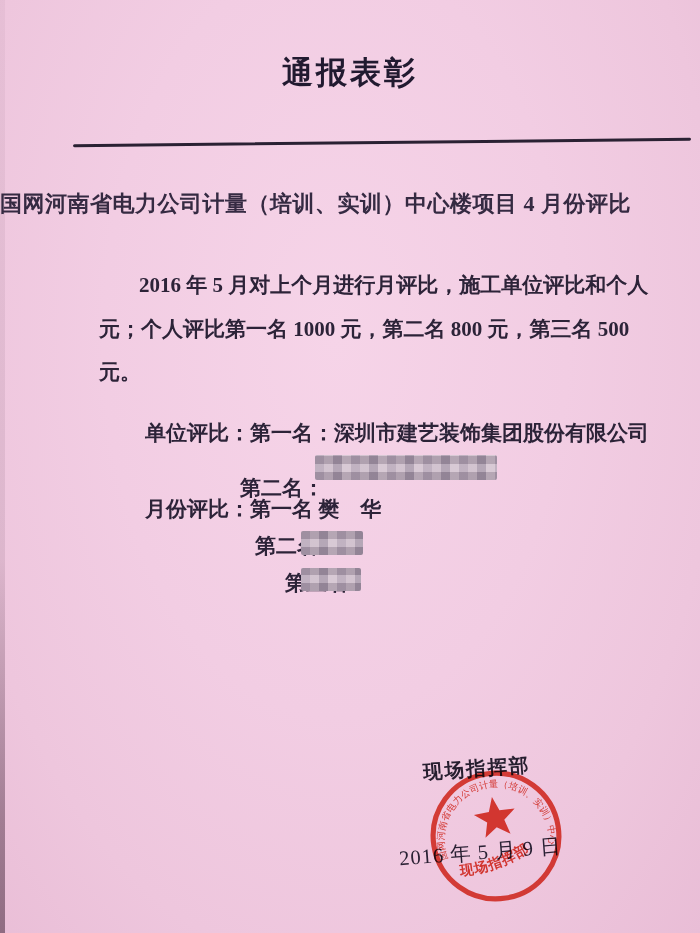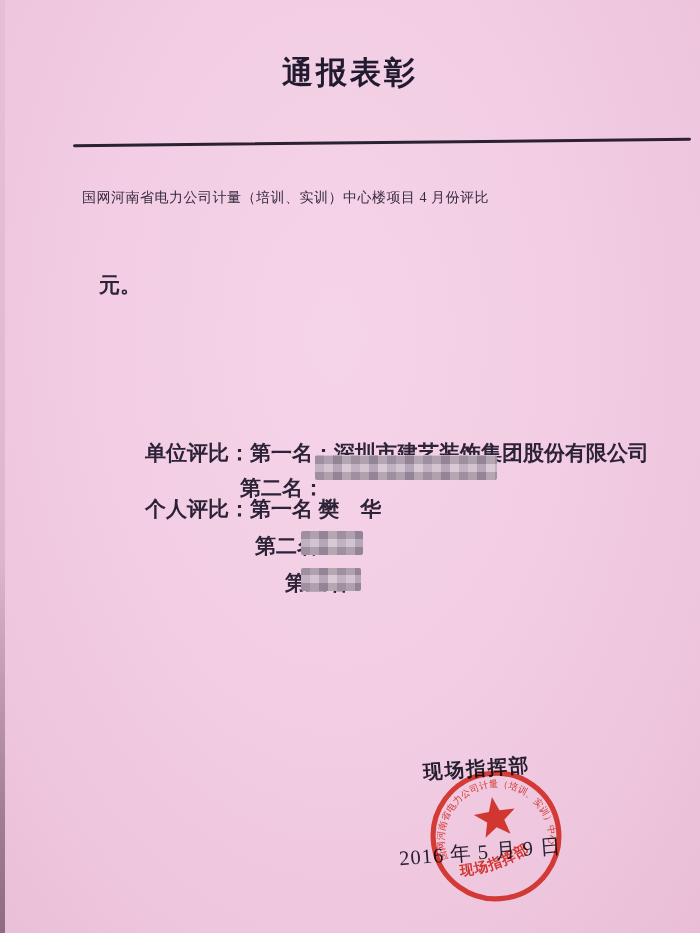--- a/index.html
+++ b/index.html
@@ -20,21 +20,21 @@
   .doc-title{
     position:absolute;left:0;top:52px;width:700px;text-align:center;
     font-size:31px;font-weight:bold;letter-spacing:3px;color:#211a30;
   }
   .title-rule{
     position:absolute;left:73px;top:141px;width:618px;height:3px;
     background:#2a2133;border-radius:2px;transform:rotate(-0.6deg);
   }
   .doc-subtitle{
     position:absolute;left:0;top:189px;width:571px;text-align:center;
-    font-size:14px;color:#352a42;letter-spacing:0.5px;white-space:nowrap;
+    font-size:22px;color:#352a42;letter-spacing:0.5px;white-space:nowrap;font-weight:bold;
   }
   .para{
     position:absolute;left:99px;top:264px;width:540px;
     font-size:21px;font-weight:bold;color:#2c2338;
   }
   .para .pline{white-space:nowrap;line-height:43.5px;}
   .para .pline.indent{padding-left:40px;}
   .rank-row{
     position:absolute;font-size:21px;font-weight:bold;color:#2c2338;white-space:nowrap;
   }
@@ -63,34 +63,36 @@
 <body>
 
 <div class="paper"></div>
 <div class="edge-left"></div>
 
 <div class="doc-title">通报表彰</div>
 <div class="title-rule"></div>
 <div class="doc-subtitle">国网河南省电力公司计量（培训、实训）中心楼项目 4 月份评比</div>
 
 <div class="para">
+  <div class="pline indent">2016 年 5 月对上个月进行月评比，施工单位评比和个人</div>
+  <div class="pline">元；个人评比第一名 1000 元，第二名 800 元，第三名 500</div>
   <div class="pline">元。</div>
 </div>
 
-<div class="rank-row" style="left:145px;top:419px;margin-top:20px;">
+<div class="rank-row" style="left:145px;top:419px;">
   <span>单位评比：</span><span>第一名：深圳市建艺装饰集团股份有限公司</span>
 </div>
 
 <div class="rank-row" style="left:240px;top:456px;margin-top:18px;">
   <span>第二名：</span>
 </div>
 <div class="mosaic" style="left:315px;top:455px;width:182px;height:25px;"></div>
 
 <div class="rank-row" style="left:145px;top:495px;">
-  <span>个人评比：</span><span>第一名</span>
+  <span>月份评比：</span><span>第一名</span>
   <span>樊　华</span>
 </div>
 
 <div class="rank-row" style="left:255px;top:532px;">
   <span>第二名</span>
 </div>
 <div class="mosaic" style="left:301px;top:531px;width:62px;height:24px;"></div>
 
 <div class="rank-row" style="left:240px;top:569px;margin-left:45px;">
   <span>第三名</span>

